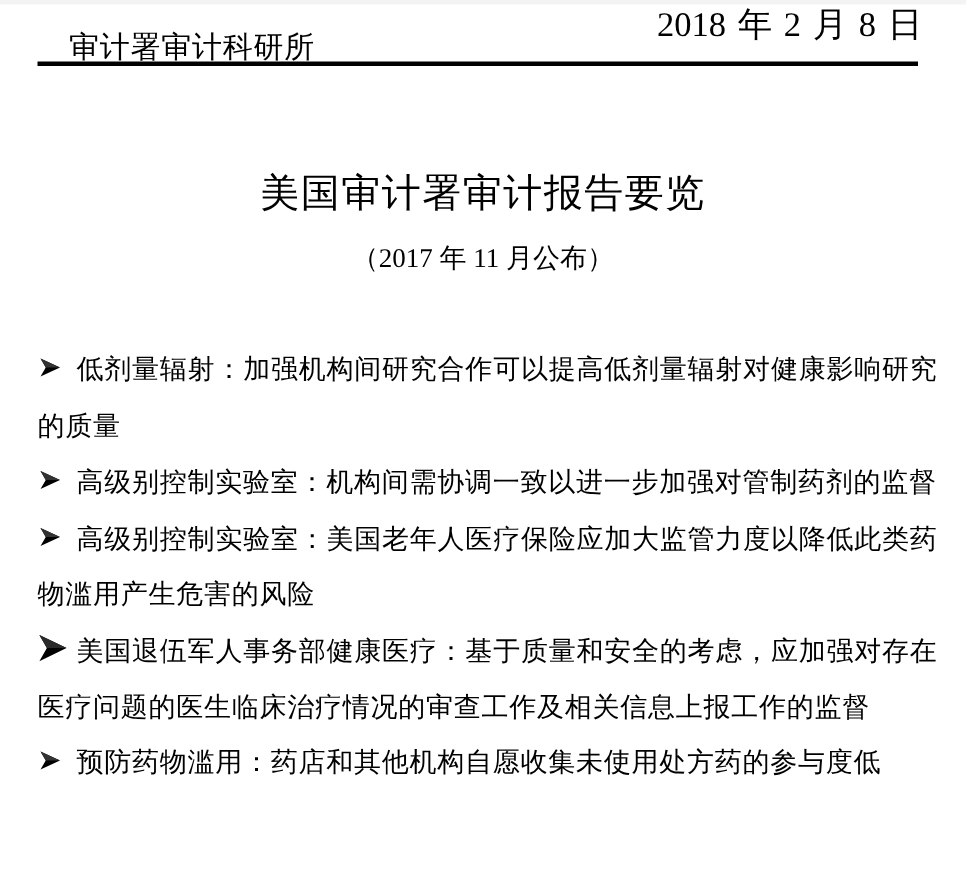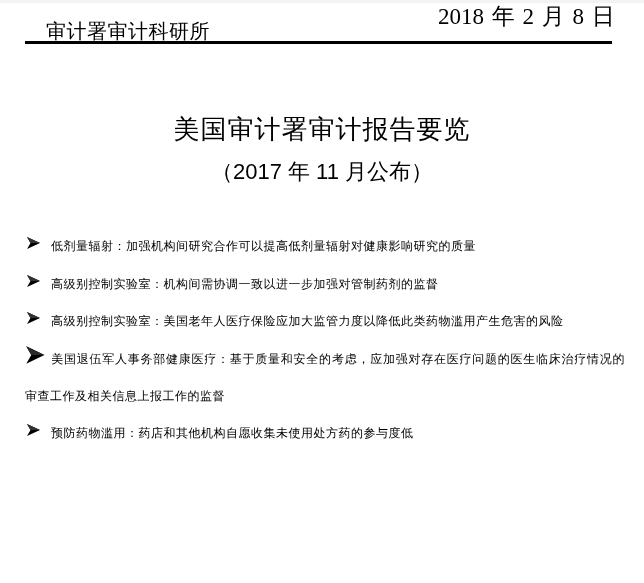--- a/index.html
+++ b/index.html
@@ -59,36 +59,36 @@
       line-height: 34px;
       letter-spacing: 1px;
       white-space: nowrap;
     }
     .doc-subtitle {
       position: absolute;
       left: 0;
       top: 160px;
       width: 644px;
       text-align: center;
-      font-family: Liberation Sans, sans-serif;
-      font-size: 22px;
+      font-family: Liberation Serif, serif;
+      font-size: 18px;
       line-height: 24px;
       white-space: nowrap;
     }
     .bullets {
       position: absolute;
       left: 25px;
       top: 228px;
       width: 600px;
       margin: 0;
       padding: 0;
       list-style: none;
     }
     .bullet {
-      font-size: 12px;
+      font-size: 18px;
       line-height: 37.5px;
       letter-spacing: 0.5px;
       text-align: justify;
     }
     .bullet.tight-last {
       line-height: 37px;
     }
     .arrow {
       display: inline-block;
       width: 16px;

